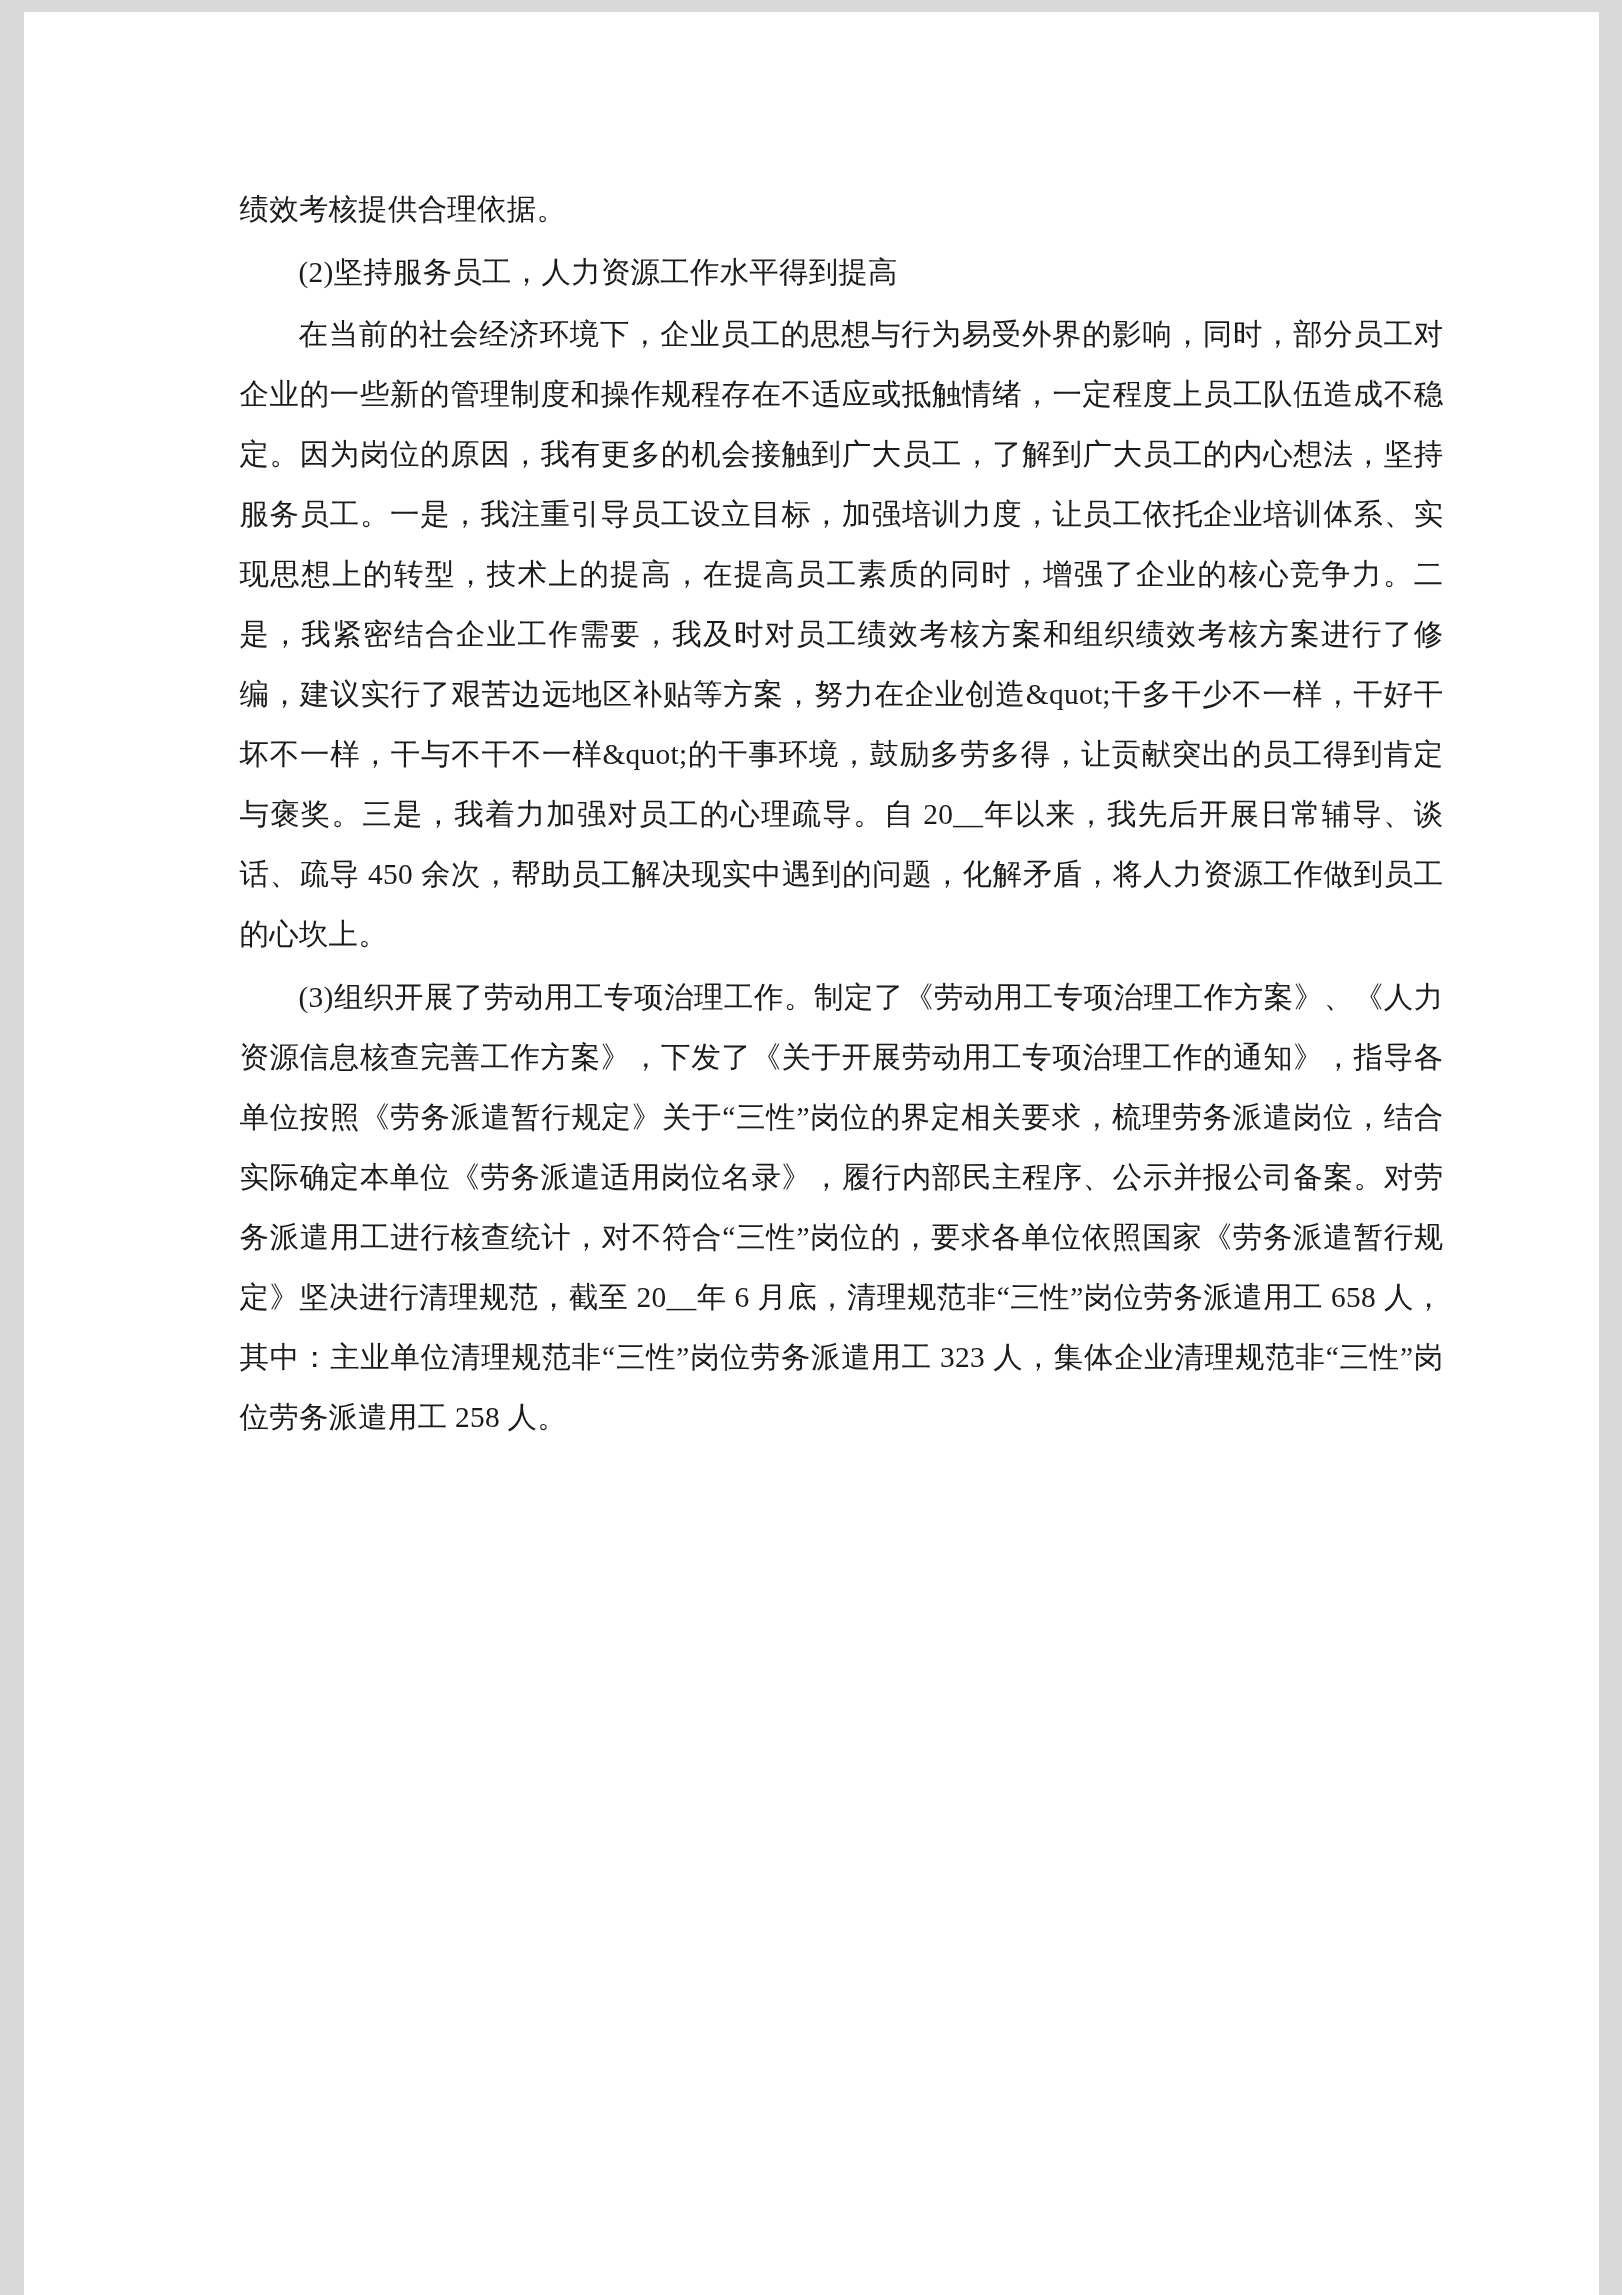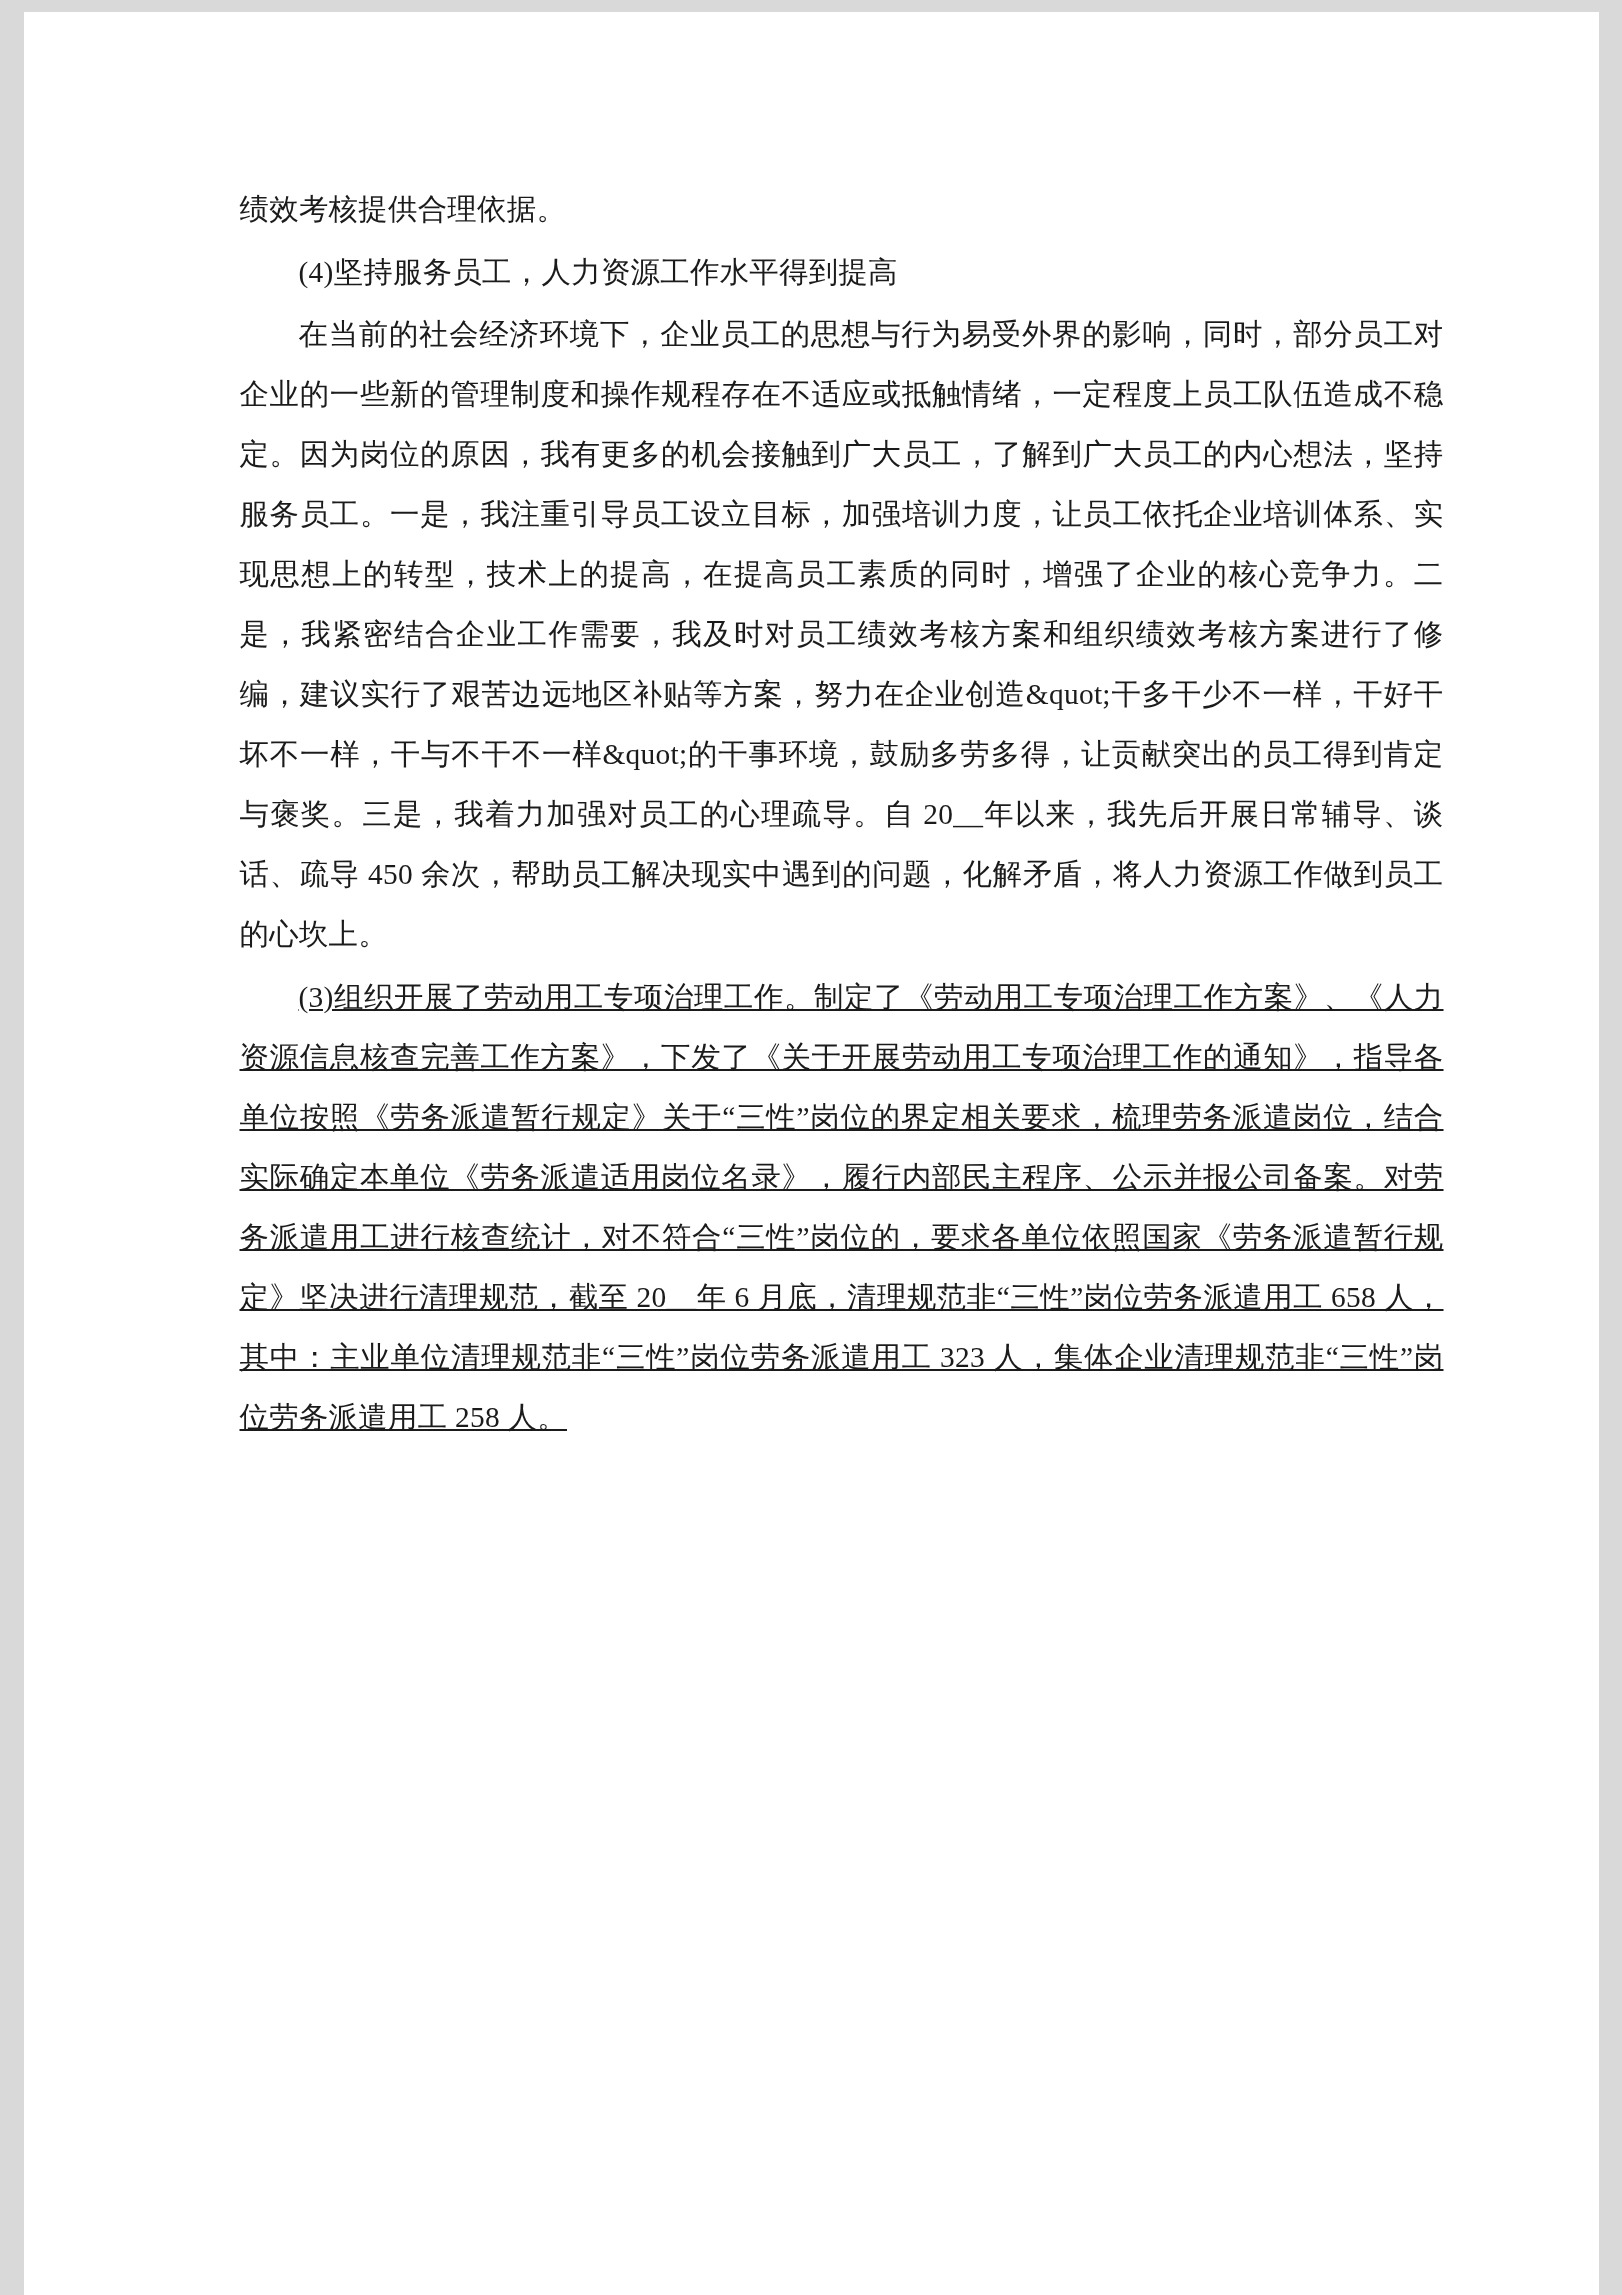--- a/index.html
+++ b/index.html
@@ -33,27 +33,26 @@
     text-align: justify;
     text-justify: inter-ideograph;
     letter-spacing: 0.3px;
     font-family: "Liberation Serif", "DejaVu Serif", serif;
   }
   p.indent {
     text-indent: 59px;
   }
   .doc-body p:last-child {
     margin-bottom: 0;
-    text-decoration: underline;
   }
 </style>
 </head>
 <body>
 
 <div class="page">
   <div class="page-inner doc-body">
     <p>绩效考核提供合理依据。</p>
-    <p class="indent">(4)坚持服务员工，人力资源工作水平得到提高</p>
+    <p class="indent">(2)坚持服务员工，人力资源工作水平得到提高</p>
     <p class="indent">在当前的社会经济环境下，企业员工的思想与行为易受外界的影响，同时，部分员工对企业的一些新的管理制度和操作规程存在不适应或抵触情绪，一定程度上员工队伍造成不稳定。因为岗位的原因，我有更多的机会接触到广大员工，了解到广大员工的内心想法，坚持服务员工。一是，我注重引导员工设立目标，加强培训力度，让员工依托企业培训体系、实现思想上的转型，技术上的提高，在提高员工素质的同时，增强了企业的核心竞争力。二是，我紧密结合企业工作需要，我及时对员工绩效考核方案和组织绩效考核方案进行了修编，建议实行了艰苦边远地区补贴等方案，努力在企业创造&amp;quot;干多干少不一样，干好干坏不一样，干与不干不一样&amp;quot;的干事环境，鼓励多劳多得，让贡献突出的员工得到肯定与褒奖。三是，我着力加强对员工的心理疏导。自 20__年以来，我先后开展日常辅导、谈话、疏导 450 余次，帮助员工解决现实中遇到的问题，化解矛盾，将人力资源工作做到员工的心坎上。</p>
     <p class="indent">(3)组织开展了劳动用工专项治理工作。制定了《劳动用工专项治理工作方案》、《人力资源信息核查完善工作方案》，下发了《关于开展劳动用工专项治理工作的通知》，指导各单位按照《劳务派遣暂行规定》关于“三性”岗位的界定相关要求，梳理劳务派遣岗位，结合实际确定本单位《劳务派遣适用岗位名录》，履行内部民主程序、公示并报公司备案。对劳务派遣用工进行核查统计，对不符合“三性”岗位的，要求各单位依照国家《劳务派遣暂行规定》坚决进行清理规范，截至 20__年 6 月底，清理规范非“三性”岗位劳务派遣用工 658 人，其中：主业单位清理规范非“三性”岗位劳务派遣用工 323 人，集体企业清理规范非“三性”岗位劳务派遣用工 258 人。</p>
   </div>
 </div>
 
 
 </body></html>

